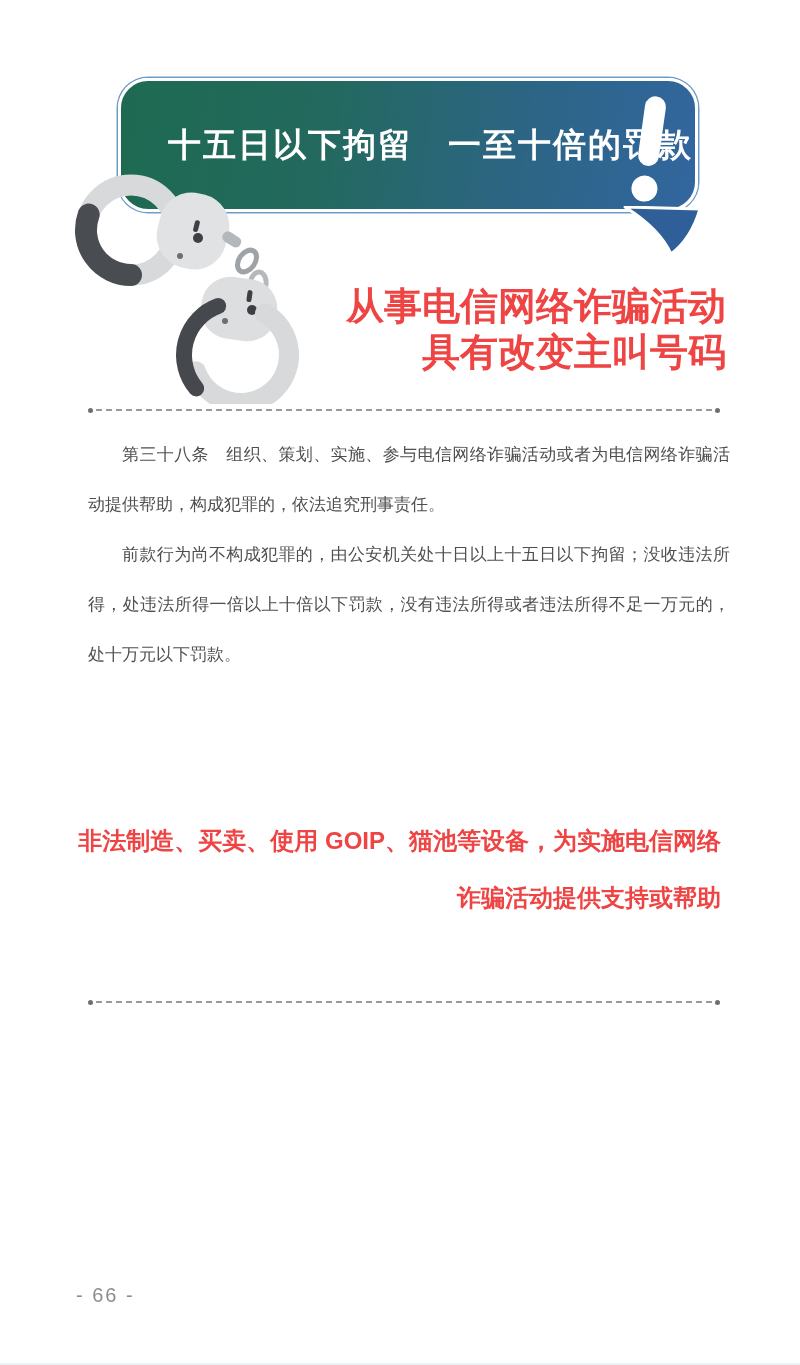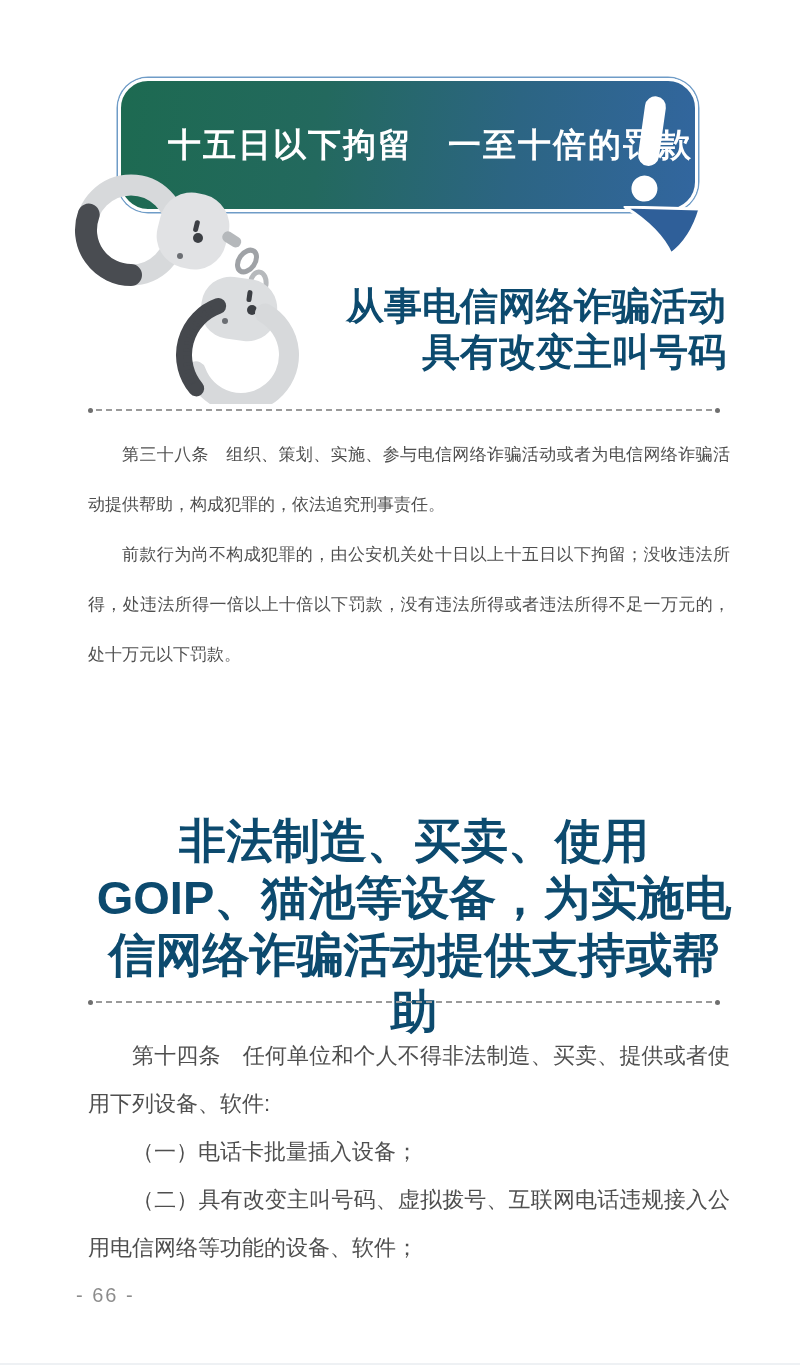--- a/index.html
+++ b/index.html
@@ -35,23 +35,23 @@
   .bang .dot {
     position:absolute; left:2px; top:80px; width:26px; height:26px;
     background:#ffffff; border-radius:50%;
   }
   .tail { position:absolute; left:620px; top:206px; width:86px; height:52px; }
 
   
   .handcuffs { position:absolute; left:46px; top:160px; width:292px; height:244px; }
 
   
-  .h-blue { position:absolute; color:#0c4a6e; font-weight:600; }
+  .h-blue { position:absolute; color:#ef4444; font-weight:600; }
   .heading1 { top:283px; right:74px; text-align:right; font-size:38px; line-height:46px; }
-  .heading2 { top:812px; left:92px; width:644px; font-size:47px; line-height:57px; text-align:center; }
+  .heading2 { top:812px; left:77px; width:644px; font-size:24px; line-height:57px; text-align:right; }
 
   
   .divider { position:absolute; left:88px; right:80px; height:8px; display:flex; align-items:center; }
   .divider1 { top:406px; }
   .divider2 { top:998px; }
   .divider .dotend { width:5px; height:5px; background:#6f6f6f; border-radius:50%; flex:0 0 auto; }
   .divider .dash { flex:1 1 auto; border-top:2px dashed #9a9a9a; margin:0 3px; height:0; }
 
   
   .bodyblock { position:absolute; left:88px; right:70px; color:#4f4f4f; }
@@ -122,21 +122,16 @@
   </div>
 
   <div class="h-blue heading2">非法制造、买卖、使用 GOIP、猫池等设备，为实施电信网络诈骗活动提供支持或帮助</div>
 
   <div class="divider divider2">
     <span class="dotend"></span>
     <span class="dash"></span>
     <span class="dotend"></span>
   </div>
 
-  <div class="bodyblock block2">
-    <p>第十四条　任何单位和个人不得非法制造、买卖、提供或者使用下列设备、软件:</p>
-    <p>（一）电话卡批量插入设备；</p>
-    <p>（二）具有改变主叫号码、虚拟拨号、互联网电话违规接入公用电信网络等功能的设备、软件；</p>
-  </div>
 
   <div class="pagenum">- 66 -</div>
 
 </div>
 
 </body></html>

